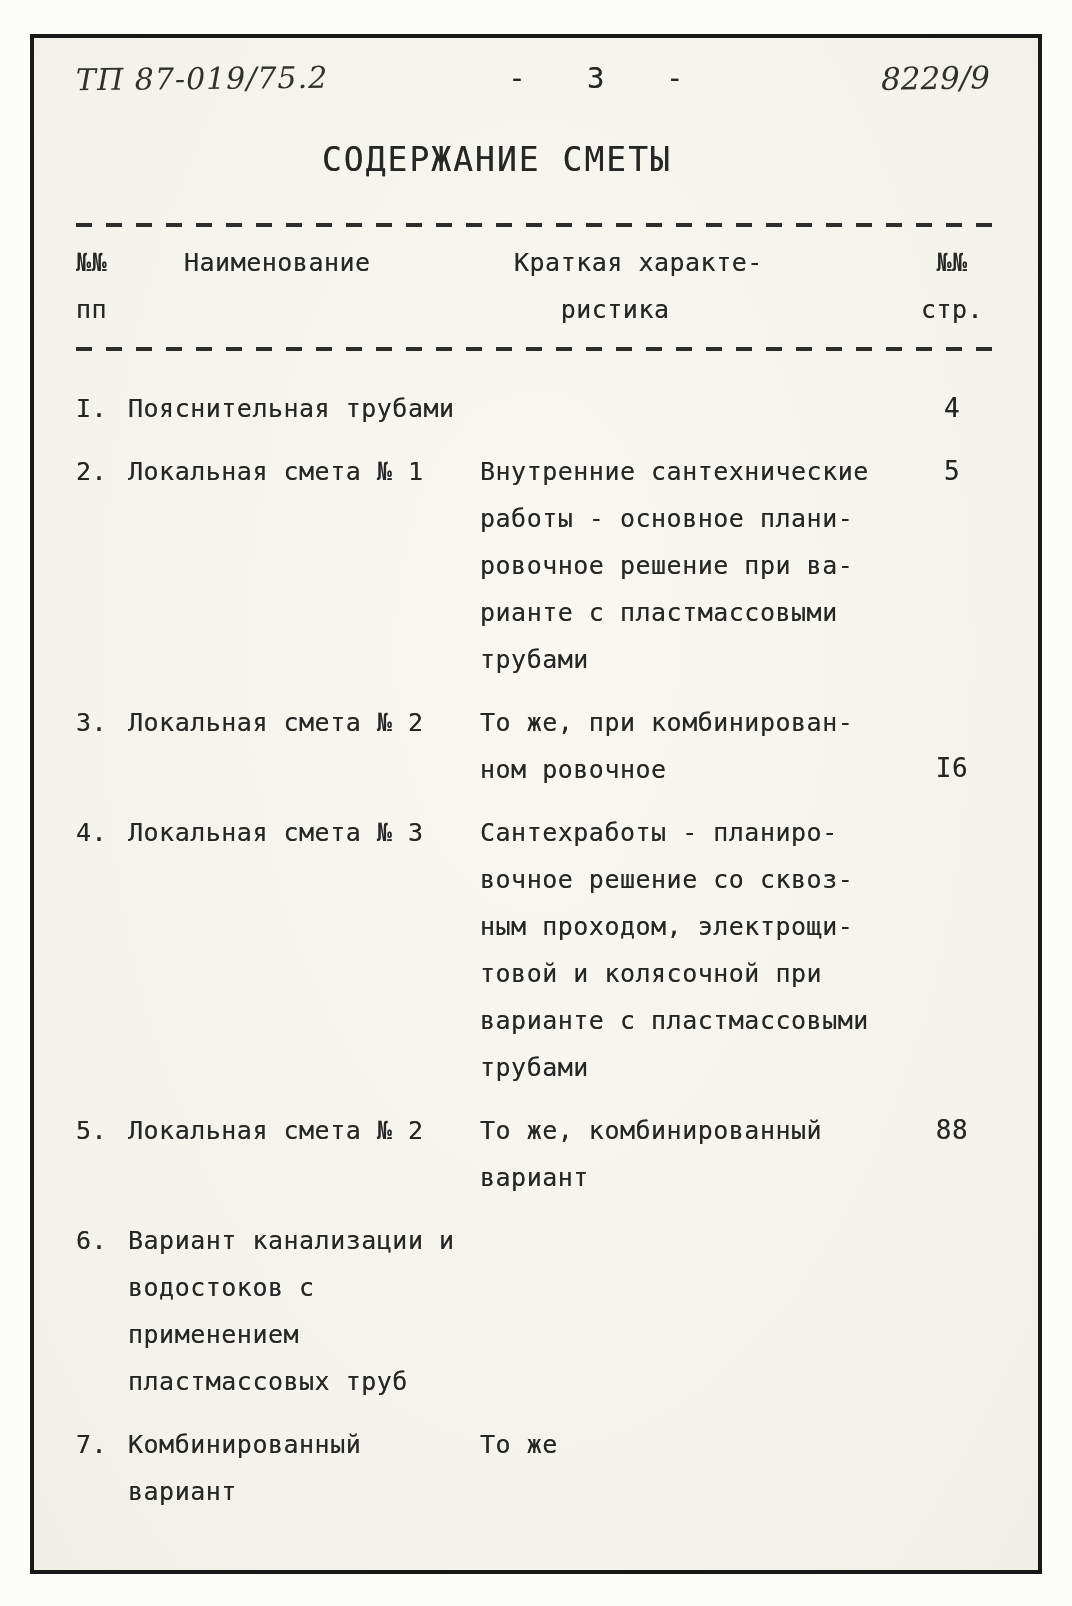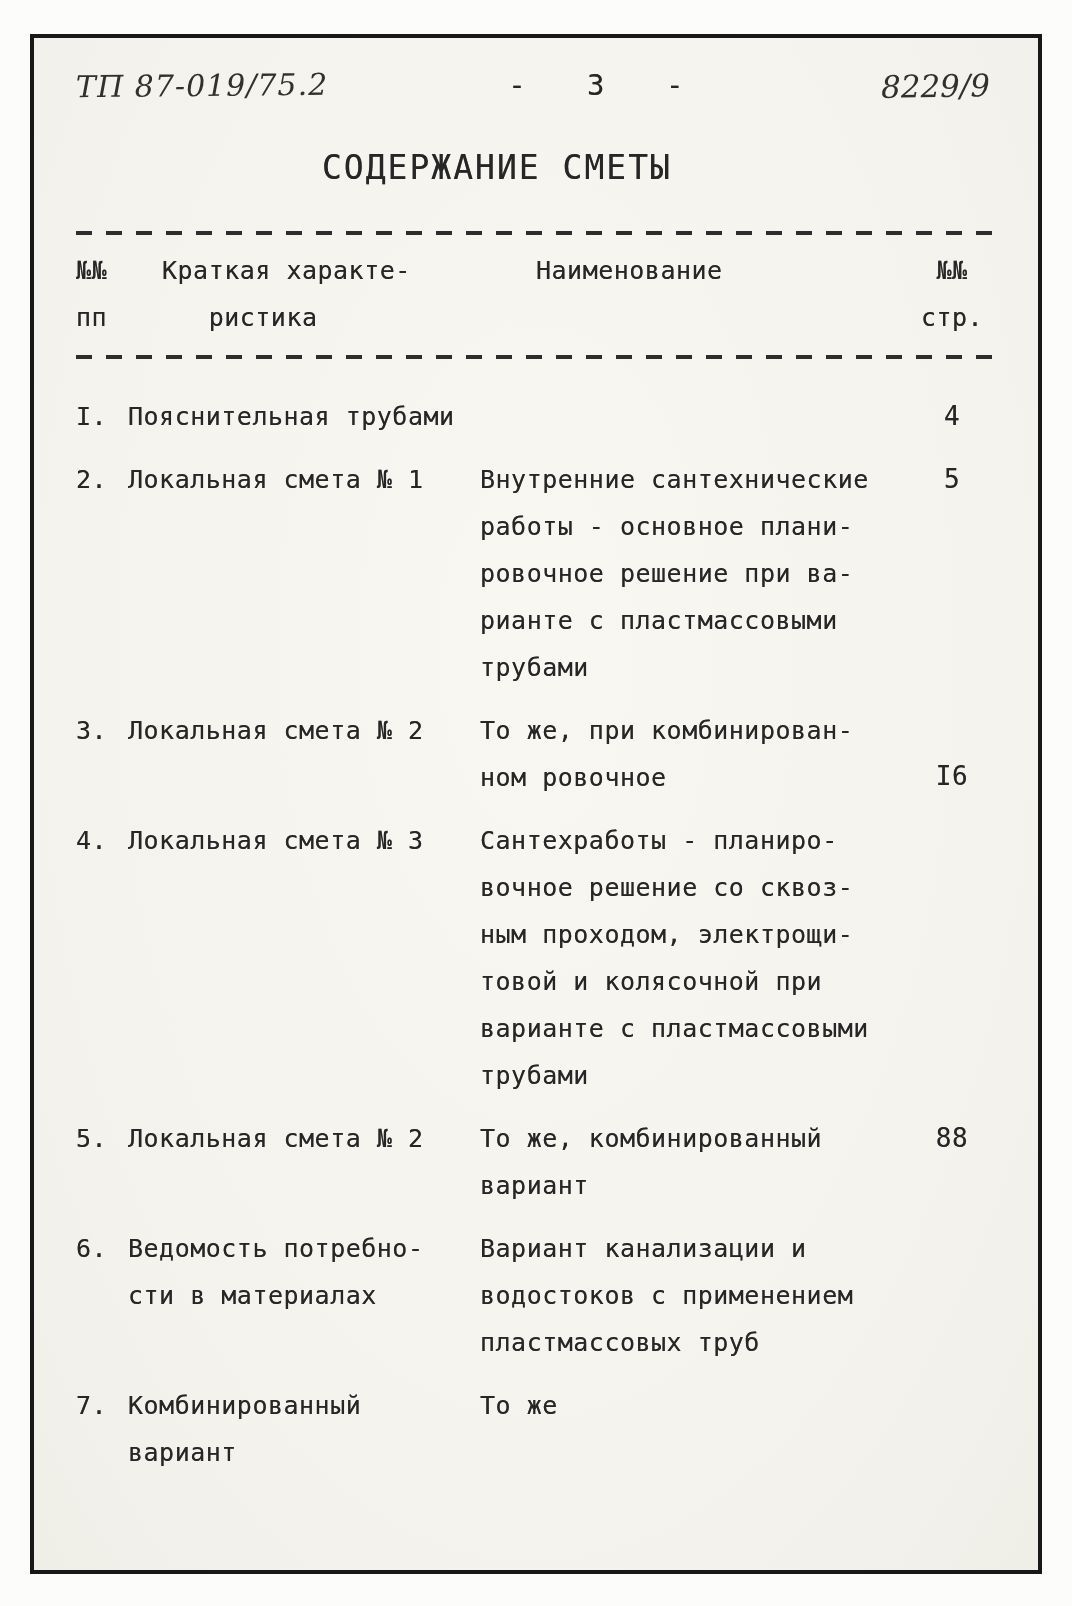--- a/index.html
+++ b/index.html
@@ -23,21 +23,21 @@
     padding:14px 38px 20px 42px;
     overflow:hidden;
   }
   .typed { color:#262626; text-shadow:0 0 0.5px rgba(30,30,30,.55); }
   .handwritten {
     font-family:"DejaVu Serif", serif;
     font-style:italic;
     color:#30302e;
   }
 
-  .page-header { display:flex; align-items:flex-start; margin-top:16px; }
+  .page-header { display:flex; align-items:center; margin-top:8px; }
   .code  { font-size:30px; letter-spacing:1px; transform:rotate(-0.6deg); }
   .page-marker { font-size:29px; letter-spacing:22px; margin-left:180px; font-family:"DejaVu Sans Mono", monospace; font-style:normal; }
   .sheet { margin-left:auto; margin-right:10px; font-size:31px; transform:rotate(-1deg); }
 
   .title {
     margin-top:44px;
     margin-left:246px;
     font-size:33px;
     font-weight:normal;
     letter-spacing:2px;
@@ -86,23 +86,23 @@
       <span class="handwritten sheet">8229/9</span>
     </header>
 
     <h1 class="title typed">СОДЕРЖАНИЕ СМЕТЫ</h1>
 
     <div class="dashes top"></div>
 
     <div class="col-headers">
       <div class="cell typed ch-num">№№
 пп</div>
+      <div class="cell typed ch-name">Наименование</div>
       <div class="cell typed ch-char">Краткая характе-
    ристика</div>
-      <div class="cell typed ch-name">Наименование</div>
       <div class="cell typed ch-page">№№
 стр.</div>
     </div>
 
     <div class="dashes bottom"></div>
 
     <div class="rows">
 
       <div class="trow">
         <div class="cell typed num">I.</div>
@@ -144,22 +144,20 @@
       <div class="trow">
         <div class="cell typed num">5.</div>
         <div class="cell typed name">Локальная смета № 2</div>
         <div class="cell typed char">То же, комбинированный
 вариант</div>
         <div class="cell typed page">88</div>
       </div>
 
       <div class="trow">
         <div class="cell typed num">6.</div>
-        <div class="cell typed name">Ведомость потребно-
-сти в материалах</div>
         <div class="cell typed char">Вариант канализации и
 водостоков с применением
 пластмассовых труб</div>
         <div class="cell typed page"></div>
       </div>
 
       <div class="trow">
         <div class="cell typed num">7.</div>
         <div class="cell typed char">Комбинированный вариант</div>
         <div class="cell typed name">То же</div>

